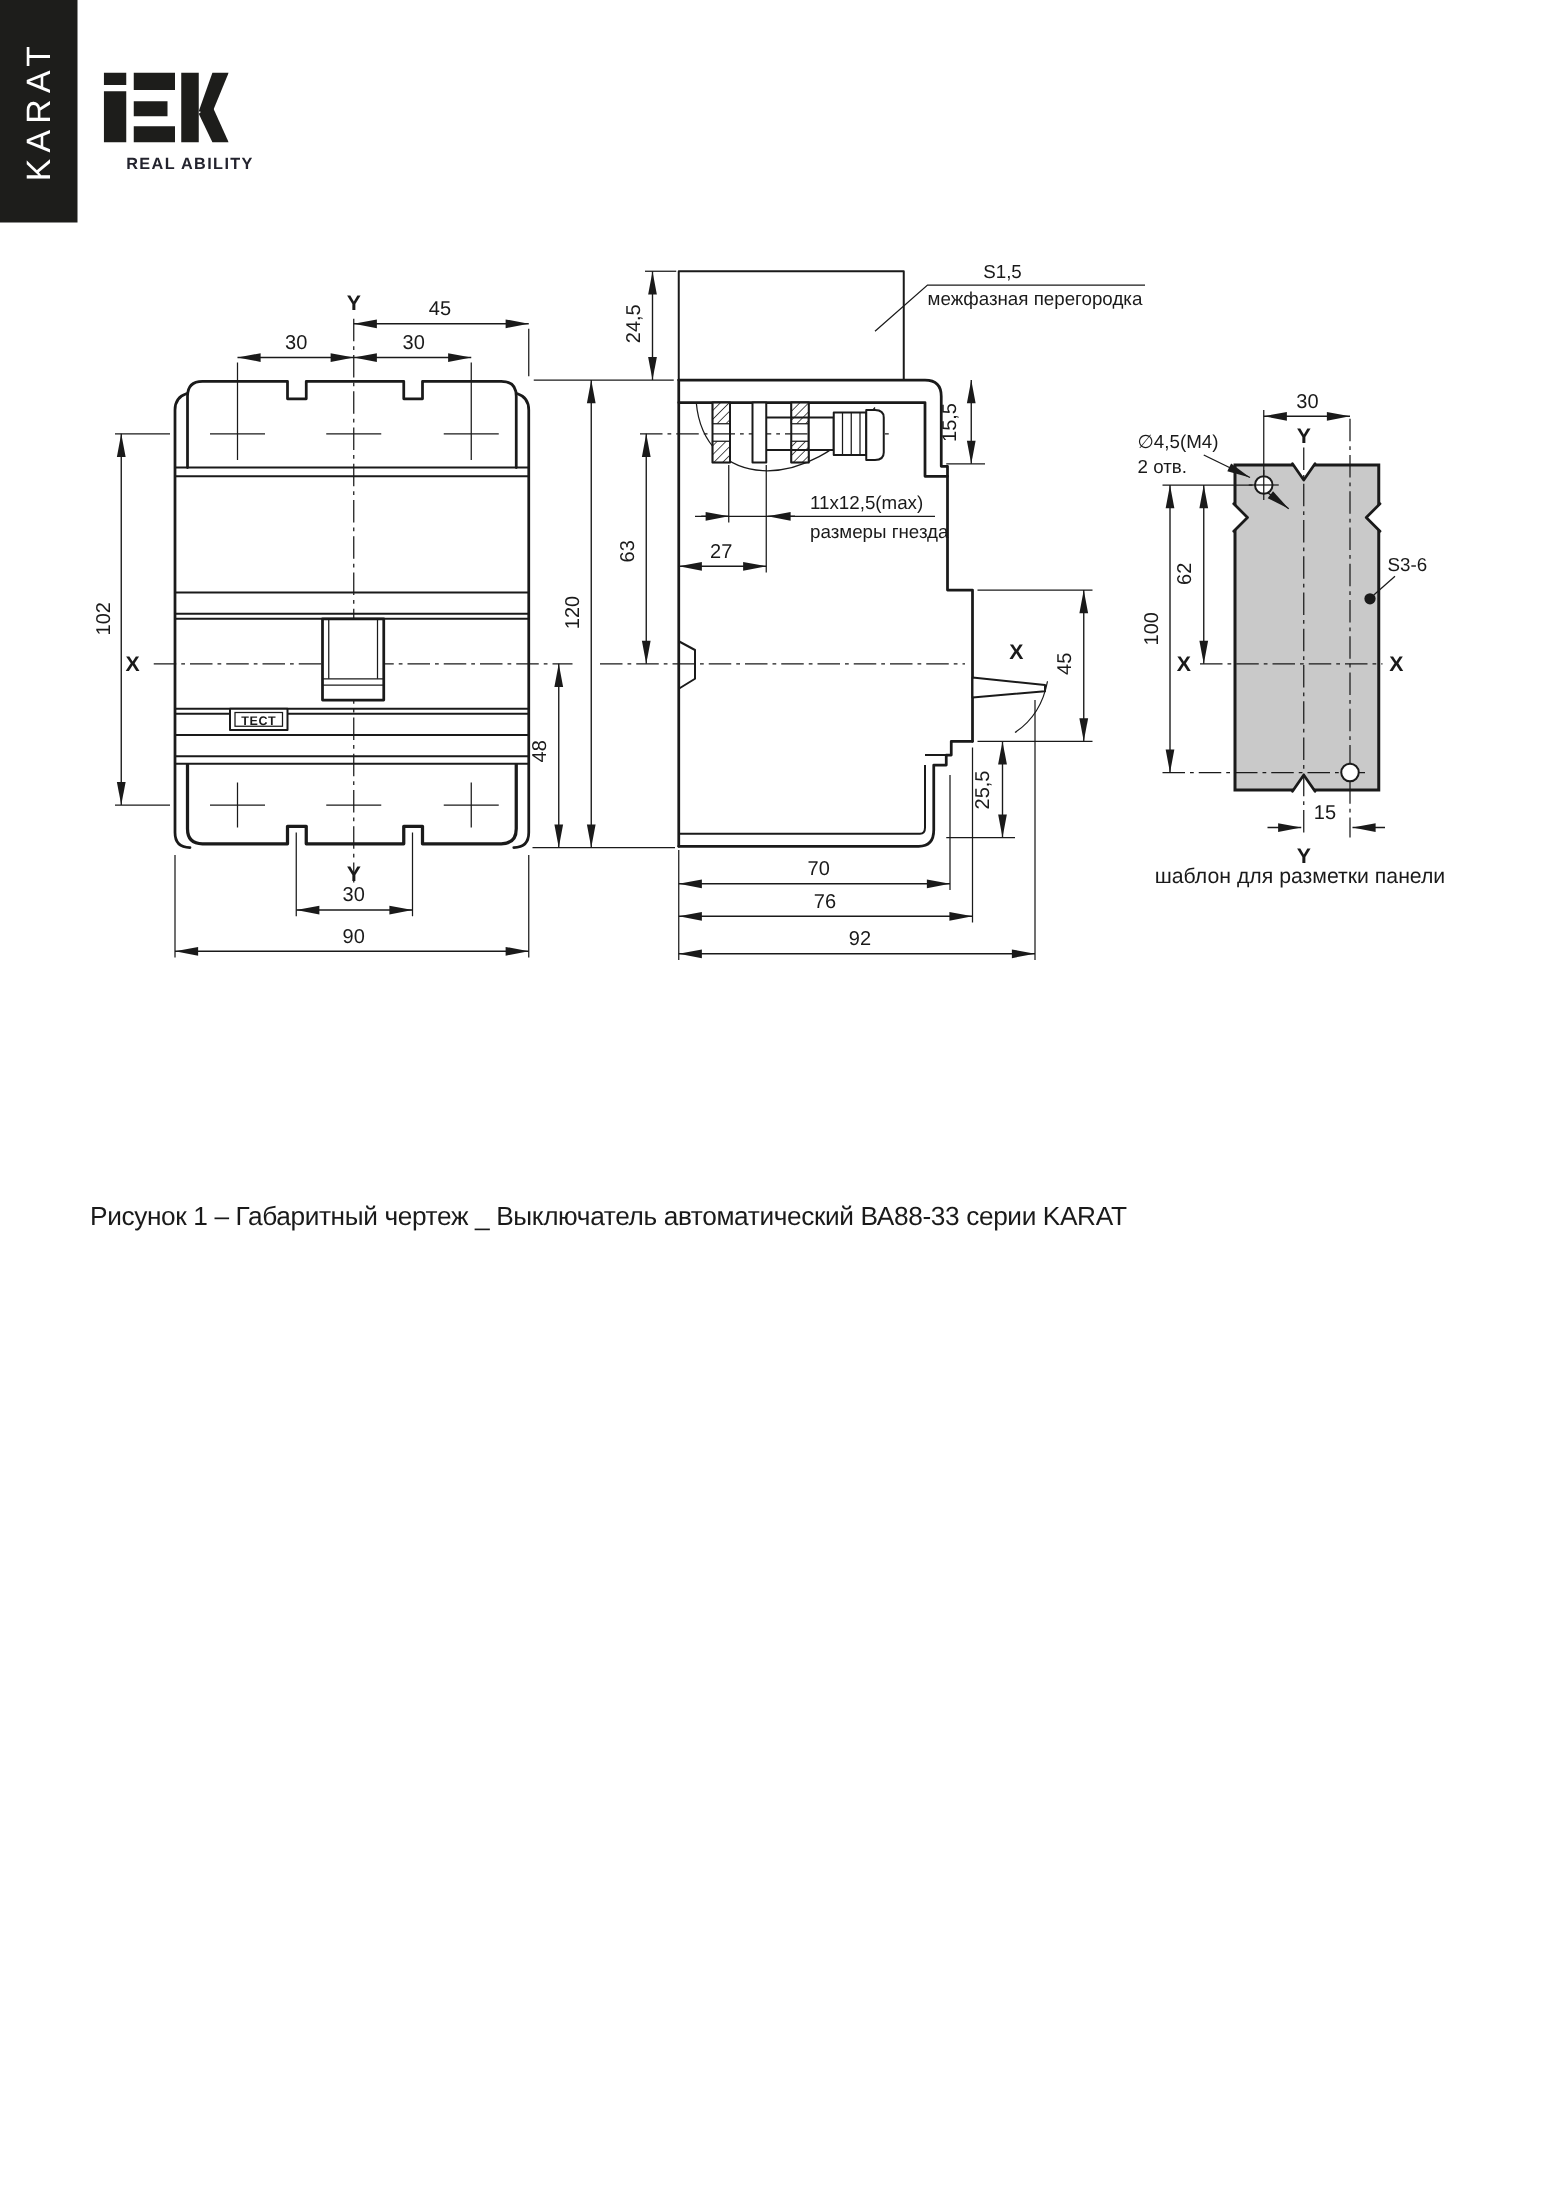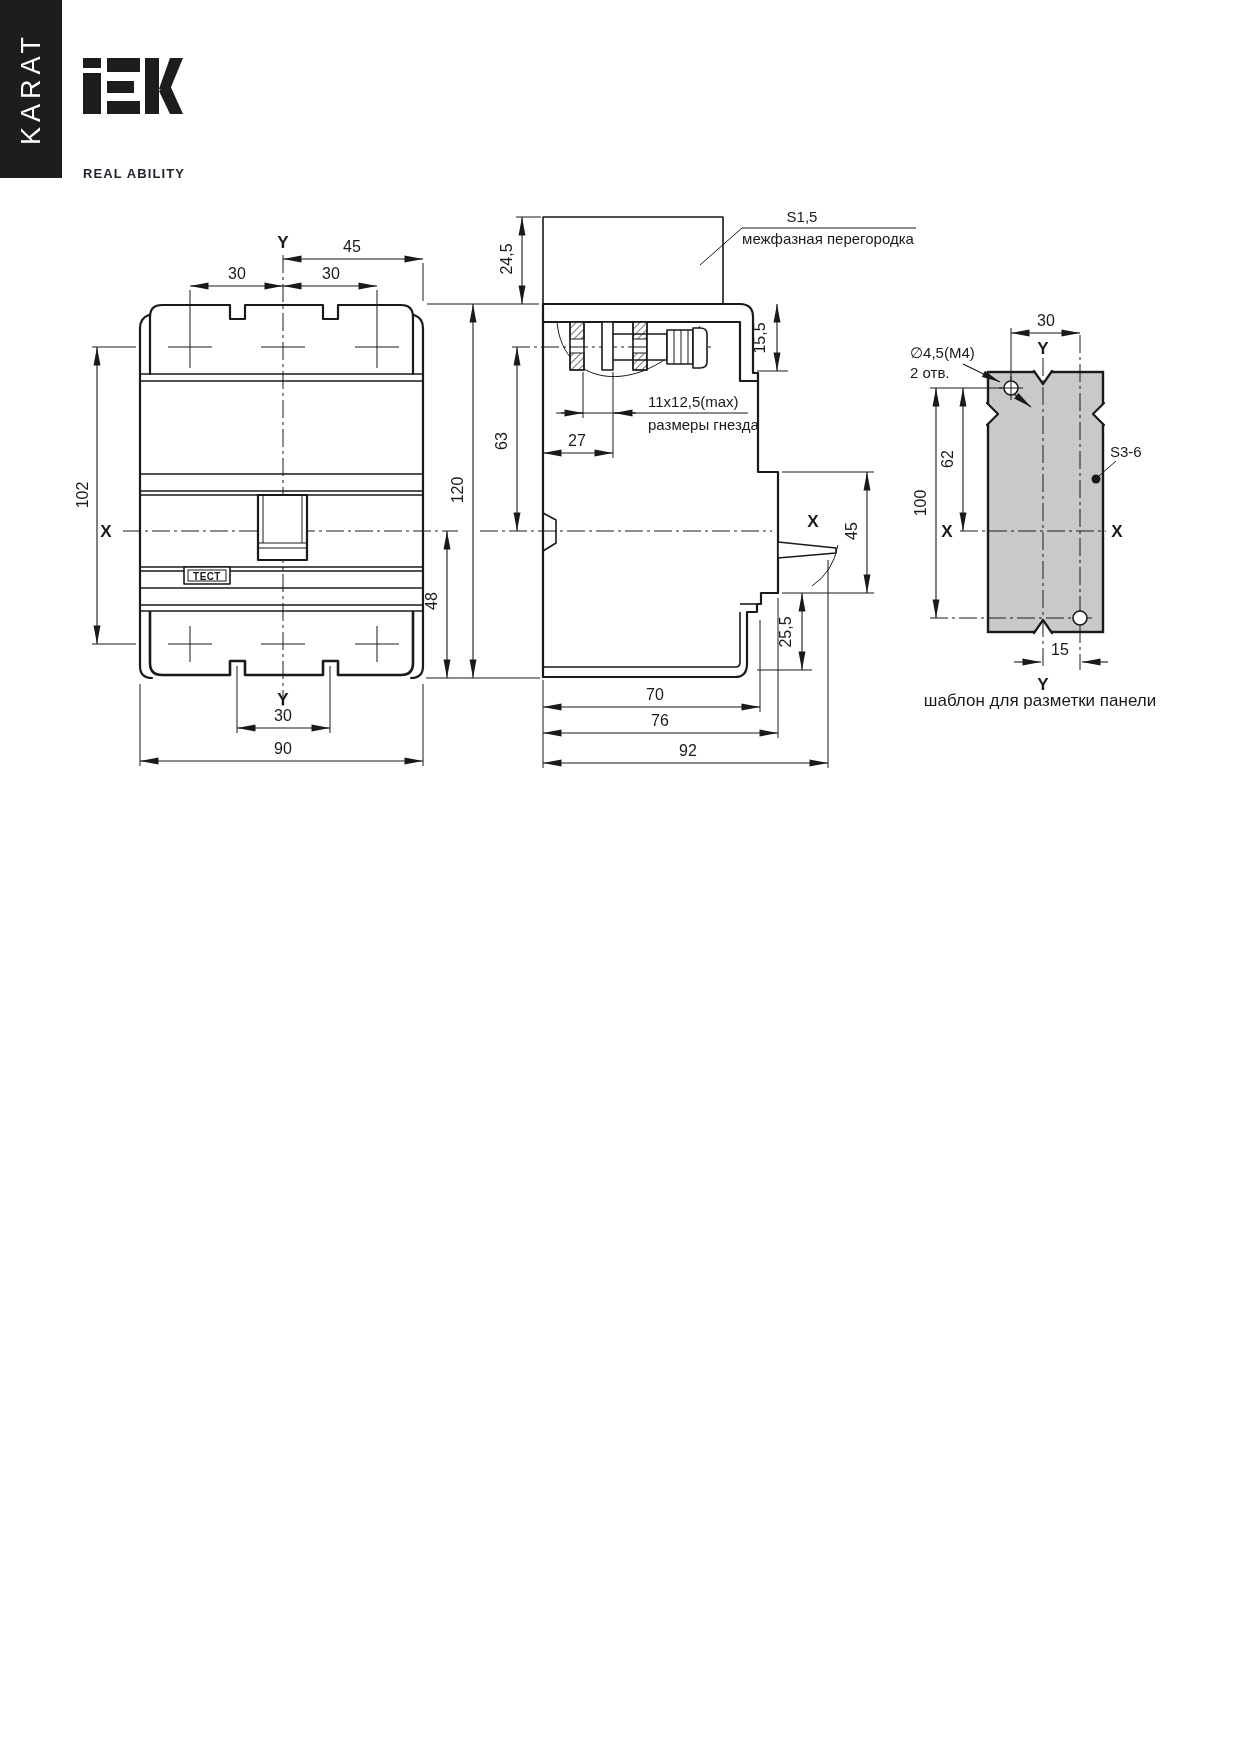--- a/index.html
+++ b/index.html
@@ -3,22 +3,22 @@
 <meta charset="utf-8">
 <style>
   html,body{margin:0;padding:0;background:#e8e8e8;}
   .page{position:relative;width:1242px;height:1751px;background:#ffffff;margin:0 auto;overflow:hidden;
         font-family:"Liberation Sans", sans-serif;}
   .karat-bar{position:absolute;left:0;top:0;width:62px;height:178px;background:#1d1d1b;
              display:flex;align-items:center;justify-content:center;}
   .karat-bar span{writing-mode:vertical-rl;transform:rotate(180deg);color:#fff;
                   font-size:27px;letter-spacing:5px;font-weight:400;}
   .logo-svg{position:absolute;left:83px;top:58px;}
-  .tagline{position:absolute;left:83px;top:123px;font-size:13px;letter-spacing:1.1px;
-           font-weight:600;color:#23232e;margin-top:43px;}
+  .tagline{position:absolute;left:101px;top:123px;font-size:13px;letter-spacing:1.1px;
+           font-weight:600;color:#23232e;}
   .drawing{position:absolute;left:0;top:0;}
   .caption{position:absolute;left:72px;top:962px;width:1100px;font-size:21px;color:#1a1a1a;
            letter-spacing:-0.3px;}
   
   .ol{stroke:#1a1a1a;stroke-width:2.2;fill:none;stroke-linejoin:round;stroke-linecap:round;}
   .ol3{stroke:#1a1a1a;stroke-width:2.6;fill:none;stroke-linejoin:round;}
   .md{stroke:#1a1a1a;stroke-width:1.6;fill:none;stroke-linejoin:round;}
   .tn{stroke:#1a1a1a;stroke-width:1;fill:none;}
   .dim{stroke:#1a1a1a;stroke-width:1.1;fill:none;}
   .cl{stroke:#1a1a1a;stroke-width:1;fill:none;stroke-dasharray:18 4 3 4;}
@@ -284,13 +284,14 @@
       <circle cx="1096" cy="479" r="4.5" fill="#1a1a1a"></circle>
 
       <text class="ax mid" x="1043" y="354">Y</text>
       <text class="ax mid" x="1043" y="690">Y</text>
       <text class="ax mid" x="947" y="537">X</text>
       <text class="ax mid" x="1117" y="537">X</text>
       <text class="tc mid" x="1040" y="706">шаблон для разметки панели</text>
     </g>
   </svg>
 
+  <div class="caption">Рисунок 1 – Габаритный чертеж _ Выключатель автоматический ВА88-33 серии KARAT</div>
 </div>
 
 </body></html>

